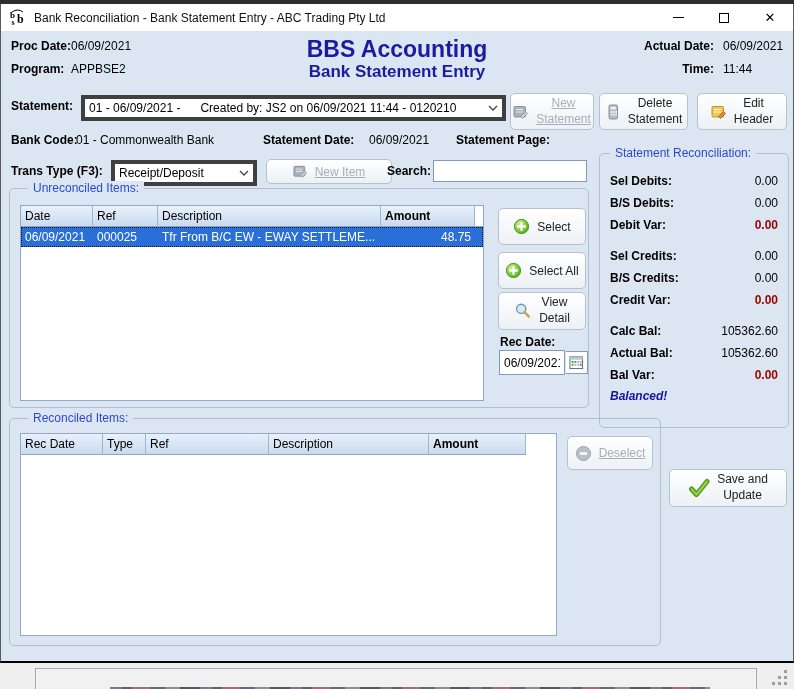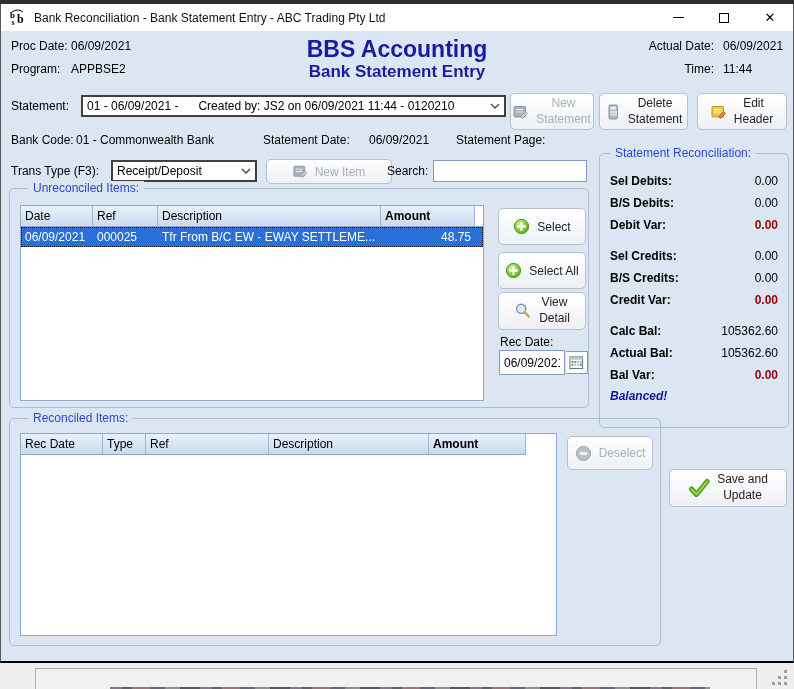--- a/index.html
+++ b/index.html
@@ -13,35 +13,35 @@
   .titlebar { position:relative; height:27px; background:#ffffff; display:flex; align-items:center; }
   .appicon { width:18px; height:18px; margin-left:8px; display:inline-flex; }
   .title { margin-left:7px; font-size:12px; color:#111; }
   .wc { position:absolute; right:0; top:0; height:27px; display:flex; }
   .wcb { width:46px; height:27px; display:flex; align-items:center; justify-content:center; cursor:pointer; }
   .min-glyph { width:11px; height:1px; background:#000; display:block; }
   .max-glyph { width:10px; height:10px; border:1px solid #000; display:block; }
   .close-glyph { font-size:13px; line-height:1; color:#000; }
   
   .client { position:relative; height:630px; background:#dce6f2; }
-  .flbl { position:absolute; font-weight:normal; white-space:nowrap; }
+  .flbl { position:absolute; font-weight:bold; white-space:nowrap; }
   .fval { position:absolute; white-space:nowrap; }
   .app-title { position:absolute; left:0; right:0; top:5px; text-align:center; font-size:23px; font-weight:bold; color:#1b1b9e; }
   .app-sub  { position:absolute; left:0; right:0; top:31px; text-align:center; font-size:17px; font-weight:bold; color:#1b1b9e; }
   
-  .combo { position:absolute; background:#fff; border:2px solid #404040; display:flex; align-items:center; padding:9px 4px; overflow:hidden; }
+  .combo { position:absolute; background:#fff; border:4px solid #404040; display:flex; align-items:center; padding:9px 4px; overflow:hidden; }
   .combo .ctext { white-space:pre; overflow:hidden; }
   .combo .chev { margin-left:auto; flex:0 0 auto; display:inline-flex; }
   .tbox { position:absolute; background:#fff; border:1px solid #7f9cbf; font:12px "Liberation Sans",sans-serif; padding:1px 4px; }
   input.tbox { outline:none; }
   
   .btn { position:absolute; display:flex; align-items:center; justify-content:center; gap:7px;
          background:linear-gradient(#ffffff,#edf1f5); border:1px solid #b6c2ce; border-radius:5px;
          font:12px "Liberation Sans",sans-serif; color:#222; cursor:pointer; }
-  .btn.disabled { color:#a9afb6; }
+  .btn.disabled { color:#a9afb6;text-decoration:underline; }
   .btn .t2 { text-align:center; line-height:1.3; }
   .btn .ic { display:inline-flex; flex:0 0 auto; }
   
   .group { position:absolute; border:1px solid #aebfd4; border-radius:5px; }
   .glabel { position:absolute; top:-8px; left:18px; background:#dce6f2; padding:0 5px; color:#2b49cf; font-size:12px; }
   
   .list { position:absolute; background:#fff; border:1px solid #8fa9c9; overflow:hidden; }
   .lhead { display:flex; height:21px; border-bottom:1px solid #8ba6c9; }
   .hc { padding:3px 4px; border-right:1px solid #9db6d6; background:linear-gradient(#e9f1fb,#c9daee); overflow:hidden; white-space:nowrap; }
   .hc.r { text-align:left;font-weight:bold; }

